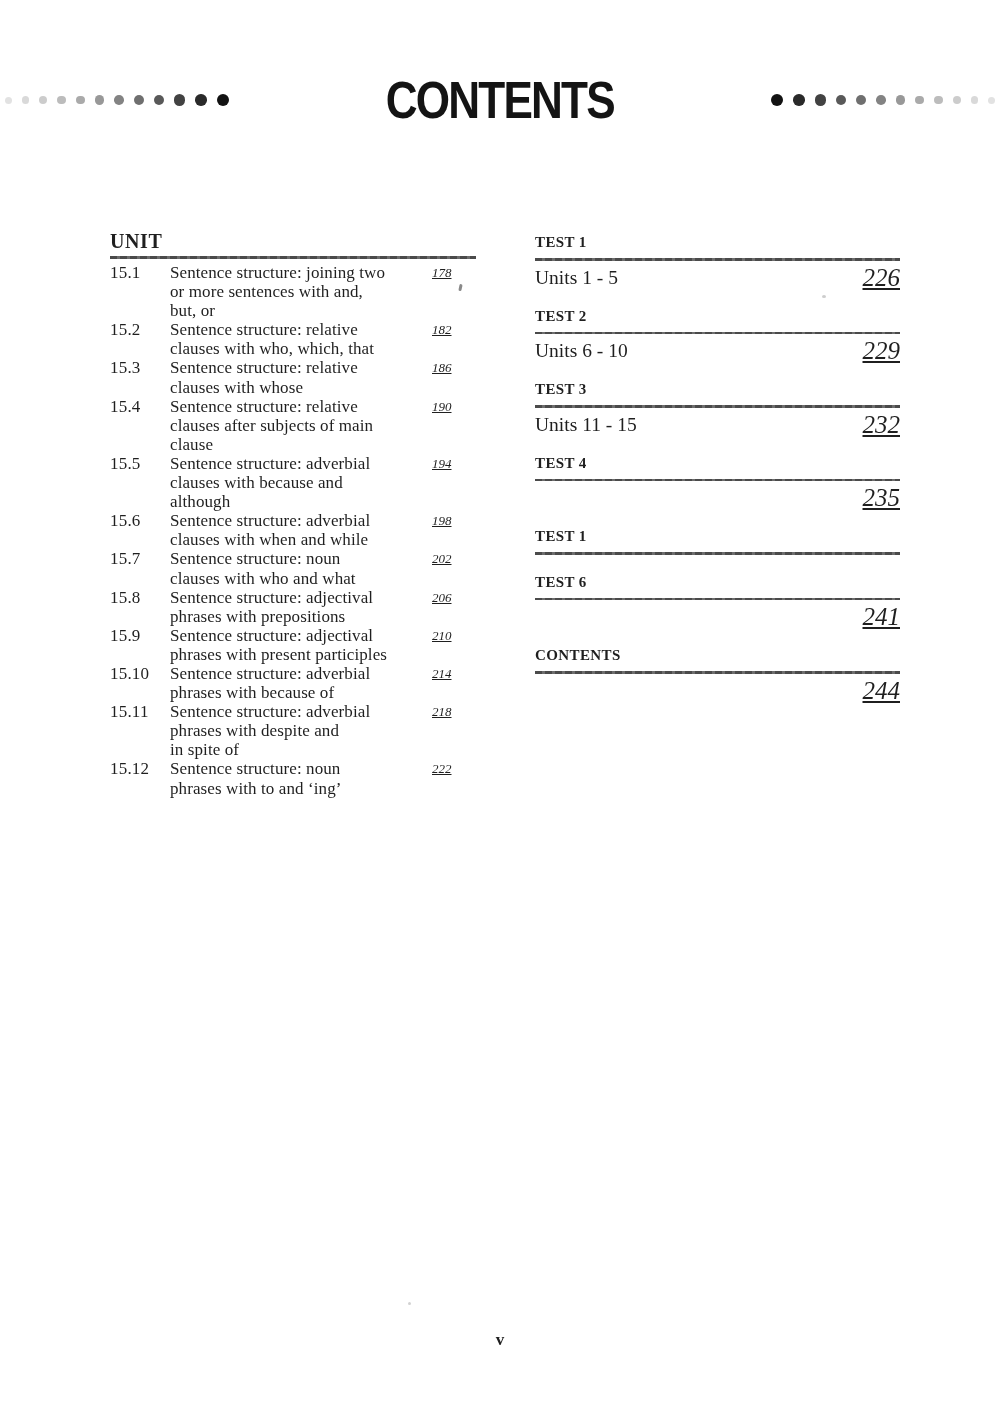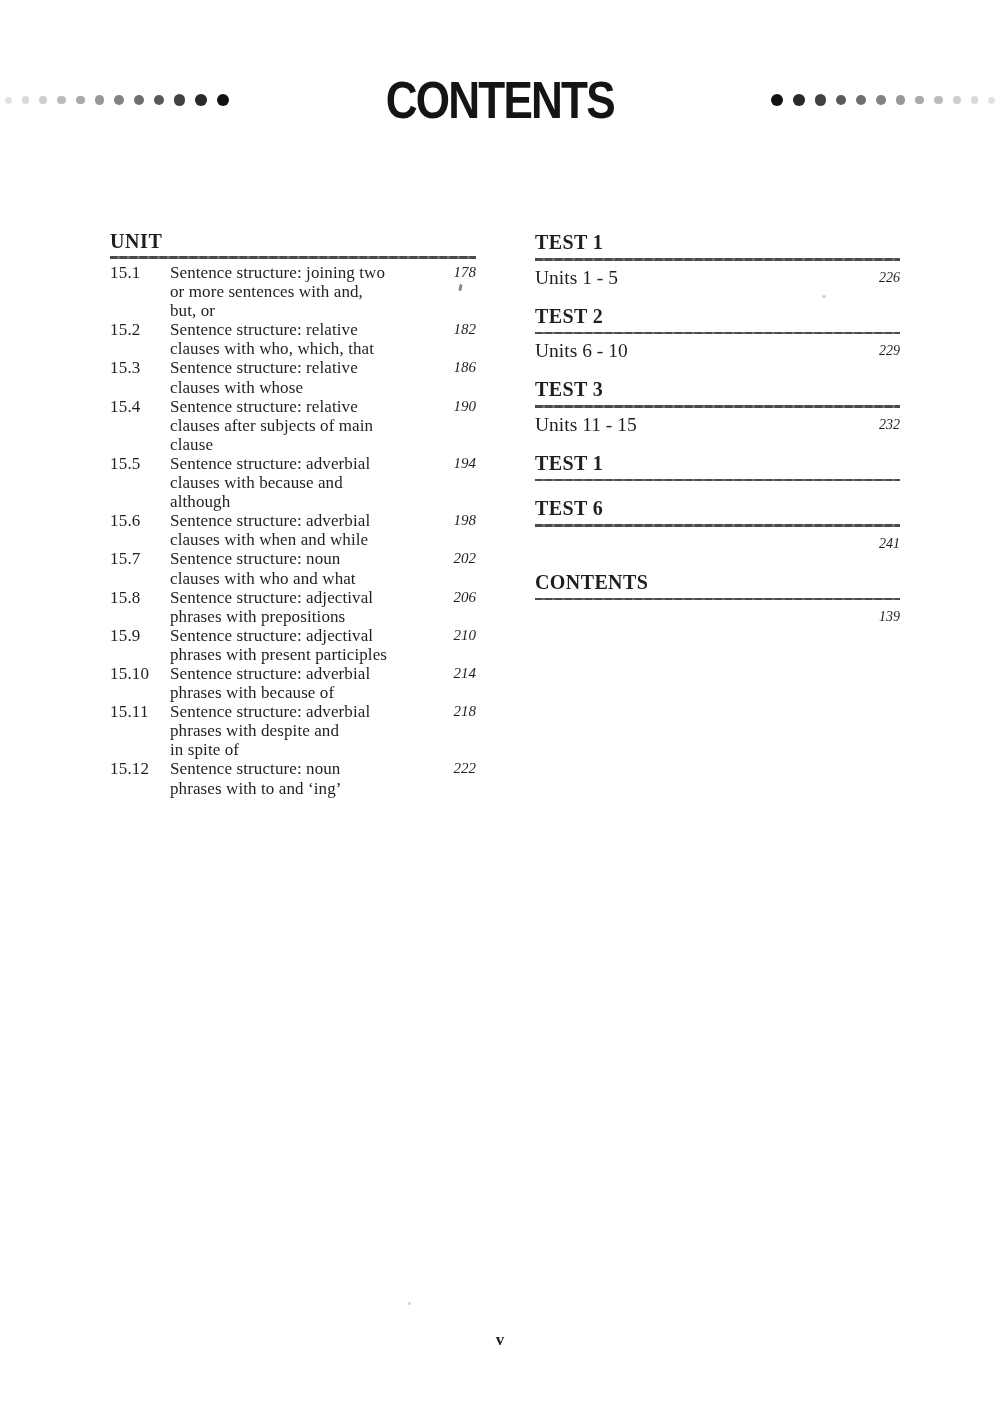--- a/index.html
+++ b/index.html
@@ -52,34 +52,34 @@
   .unit-heading {
     font-size:20px; font-weight:bold; line-height:22px; letter-spacing:.6px;
   }
   .entries { margin-top:4.5px; }
   .entry {
     display:grid; grid-template-columns:60px 1fr 44px;
     font-size:17px; line-height:19.1px;
   }
   .entry .num { letter-spacing:.2px; }
   .entry .line { white-space:nowrap; letter-spacing:.1px; }
-  .entry .pg { text-align:right; font-size:15px; }
+  .entry .pg { text-align:left; font-size:13px;text-decoration:underline; }
   .b { font-weight:normal; }
 
   
   .tests-col {
     position:absolute; left:535px; top:230px; width:365px;
   }
   .tsec { margin-bottom:15px; }
-  .thead { font-size:20px; font-weight:bold; line-height:24px; letter-spacing:.4px; }
+  .thead { font-size:15px; font-weight:bold; line-height:24px; letter-spacing:.4px; }
   .trow {
     display:flex; justify-content:space-between; align-items:center;
     padding-top:6px; font-size:19.5px; line-height:22px; min-height:22px;
   }
-  .trow .pg { font-size:14px; }
+  .trow .pg { font-size:25px;text-decoration:underline; }
 
   
   .footer {
     position:absolute; top:1330px; left:0; right:0;
     text-align:center; font-size:17px; font-weight:bold; line-height:20px;
   }
 
   
   .speck { position:absolute; background:#4a4a4a; border-radius:50%; }
   .speck.tick { width:2.5px; height:7px; border-radius:2px; transform:rotate(12deg); opacity:.65; }
@@ -249,37 +249,45 @@
       </section>
       <section class="tsec">
         <div class="thead">TEST 3</div>
         <div class="rule"></div>
         <div class="trow">
           <span class="tsub">Units 11 - 15</span>
           <span class="pg">232</span>
         </div>
       </section>
       <section class="tsec">
+        <div class="thead">TEST 4</div>
+        <div class="rule"></div>
+        <div class="trow">
+          <span class="tsub"></span>
+          <span class="pg">235</span>
+        </div>
+      </section>
+      <section class="tsec">
         <div class="thead">TEST 1</div>
         <div class="rule"></div>
       </section>
       <section class="tsec">
         <div class="thead">TEST 6</div>
         <div class="rule"></div>
         <div class="trow">
           <span class="tsub"></span>
           <span class="pg">241</span>
         </div>
       </section>
       <section class="tsec">
         <div class="thead">CONTENTS</div>
         <div class="rule"></div>
         <div class="trow">
           <span class="tsub"></span>
-          <span class="pg">139</span>
+          <span class="pg">244</span>
         </div>
       </section>
     </div>
 
   <div class="footer">v</div>
 
   <div class="speck tick" style="left:459px; top:284px;"></div>
   <div class="speck s1" style="left:822px; top:295px;"></div>
   <div class="speck s2" style="left:408px; top:1302px;"></div>
 

